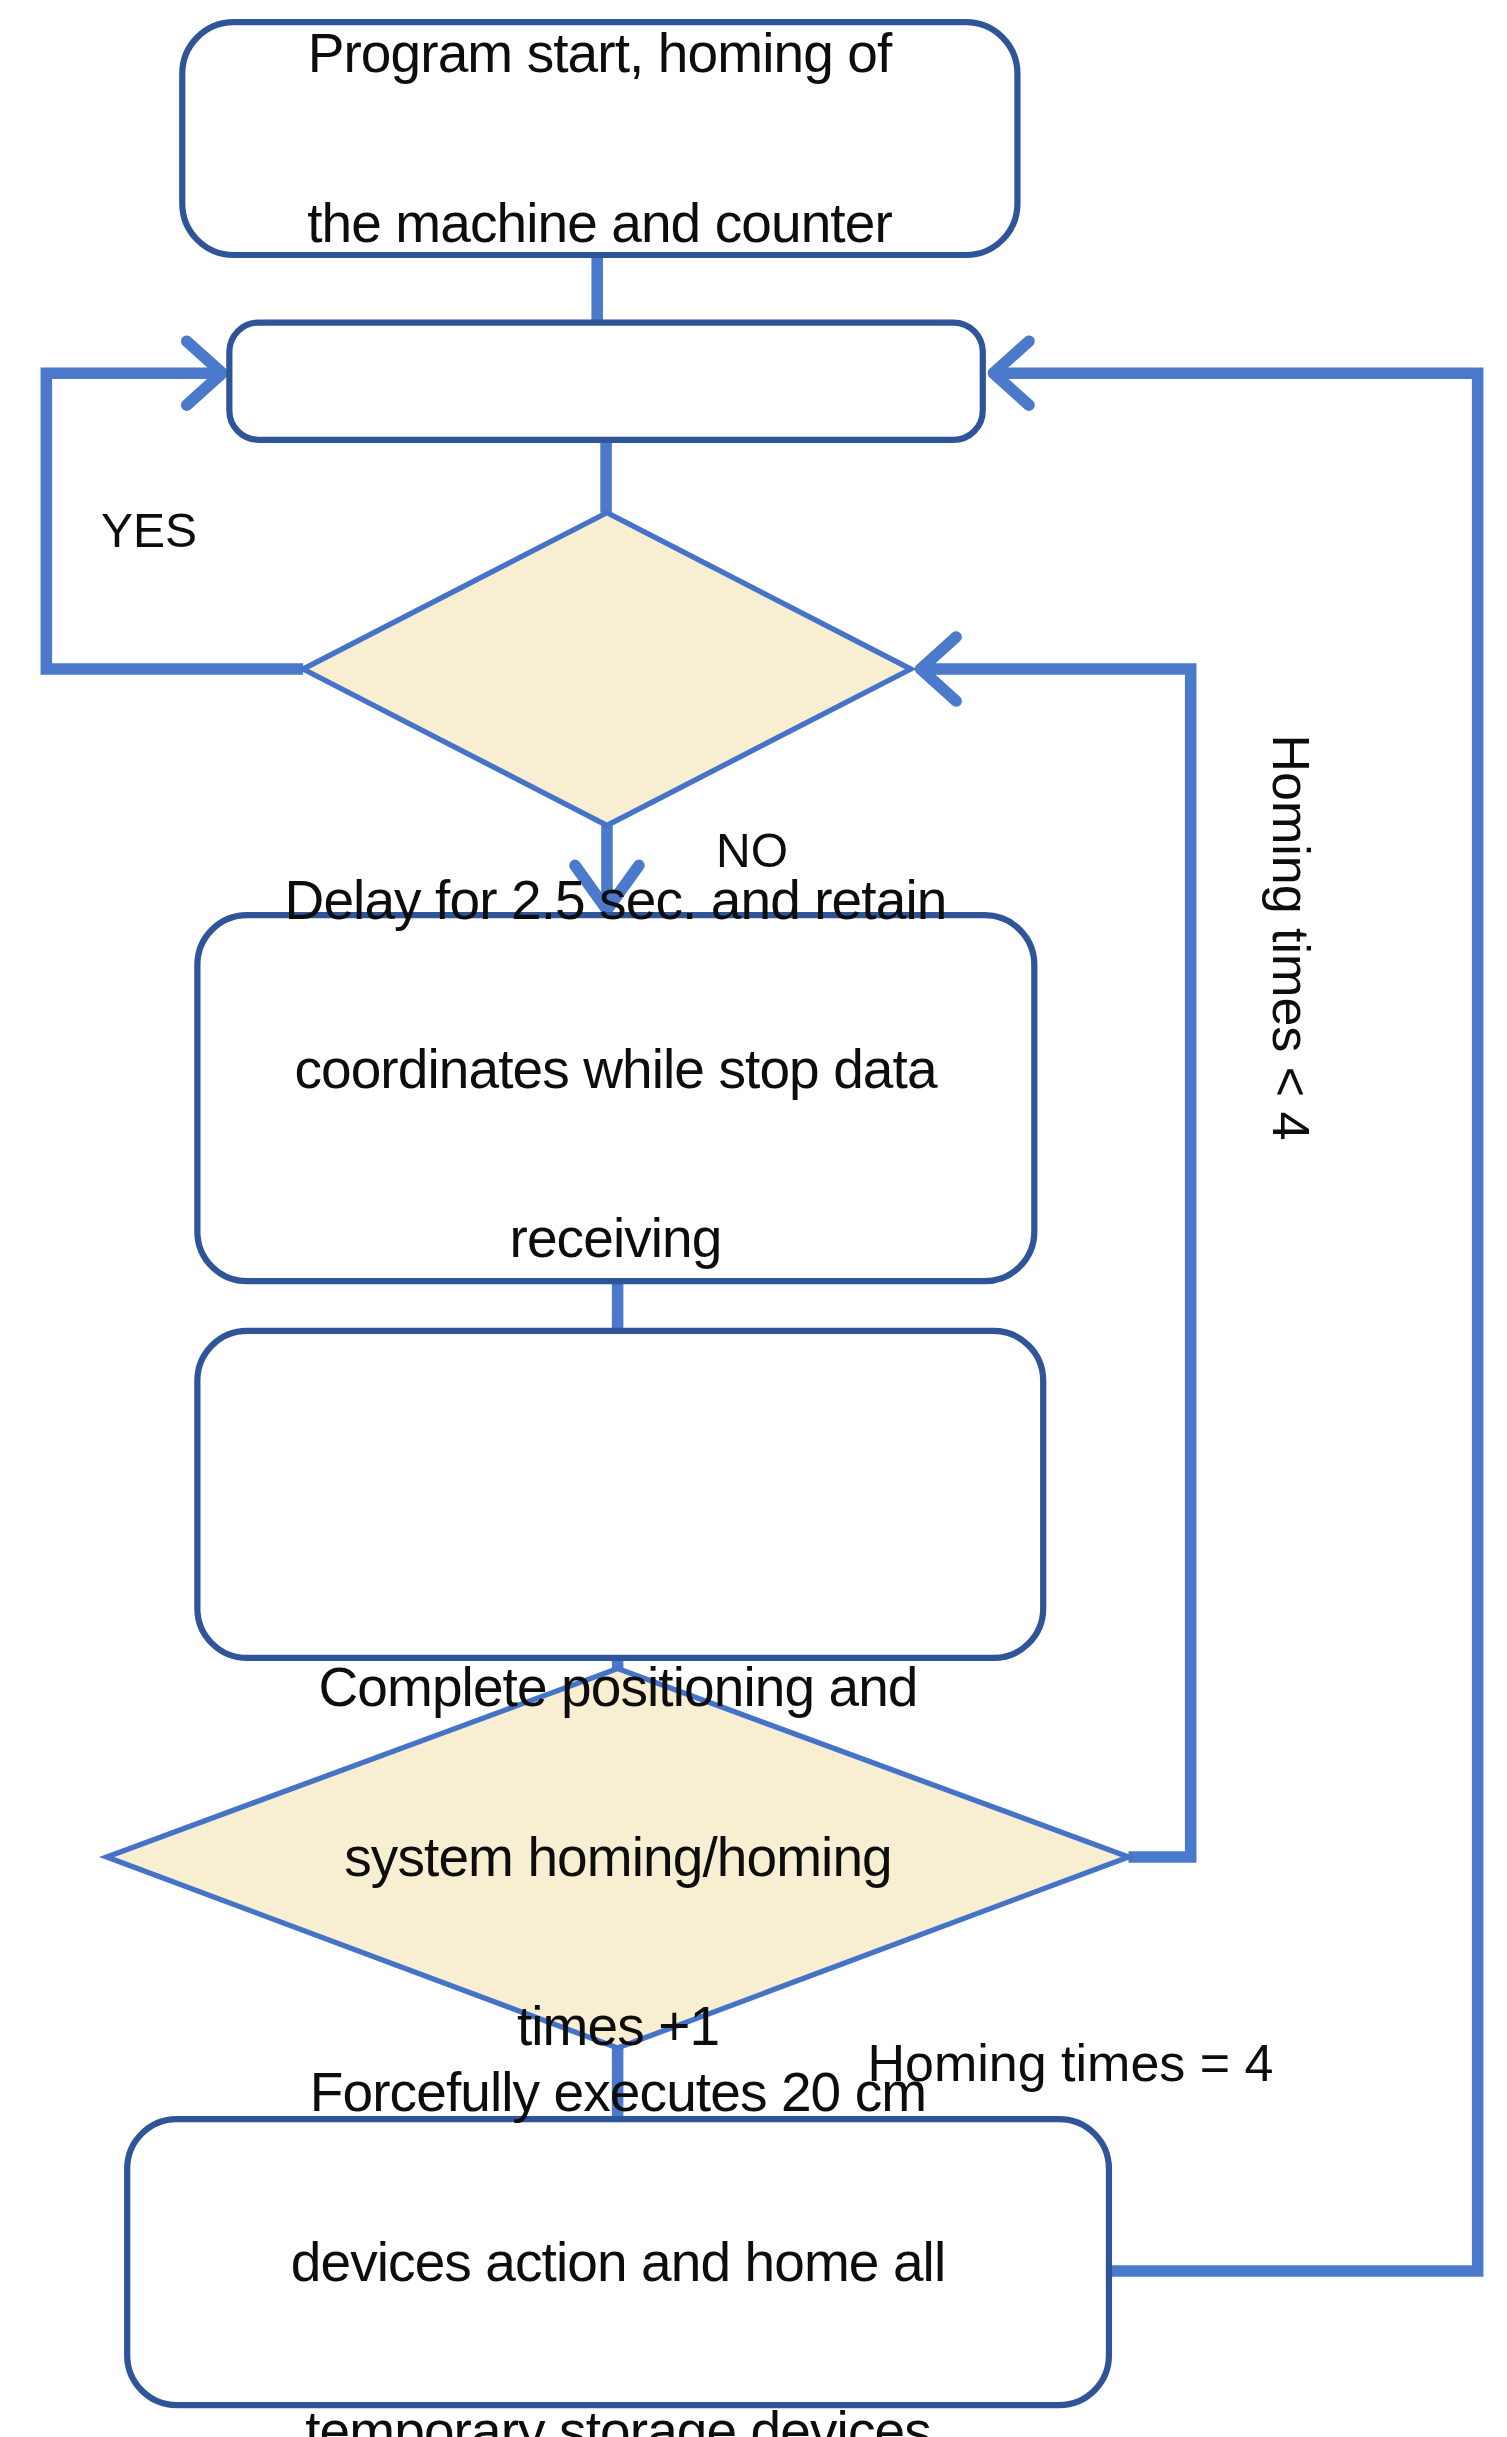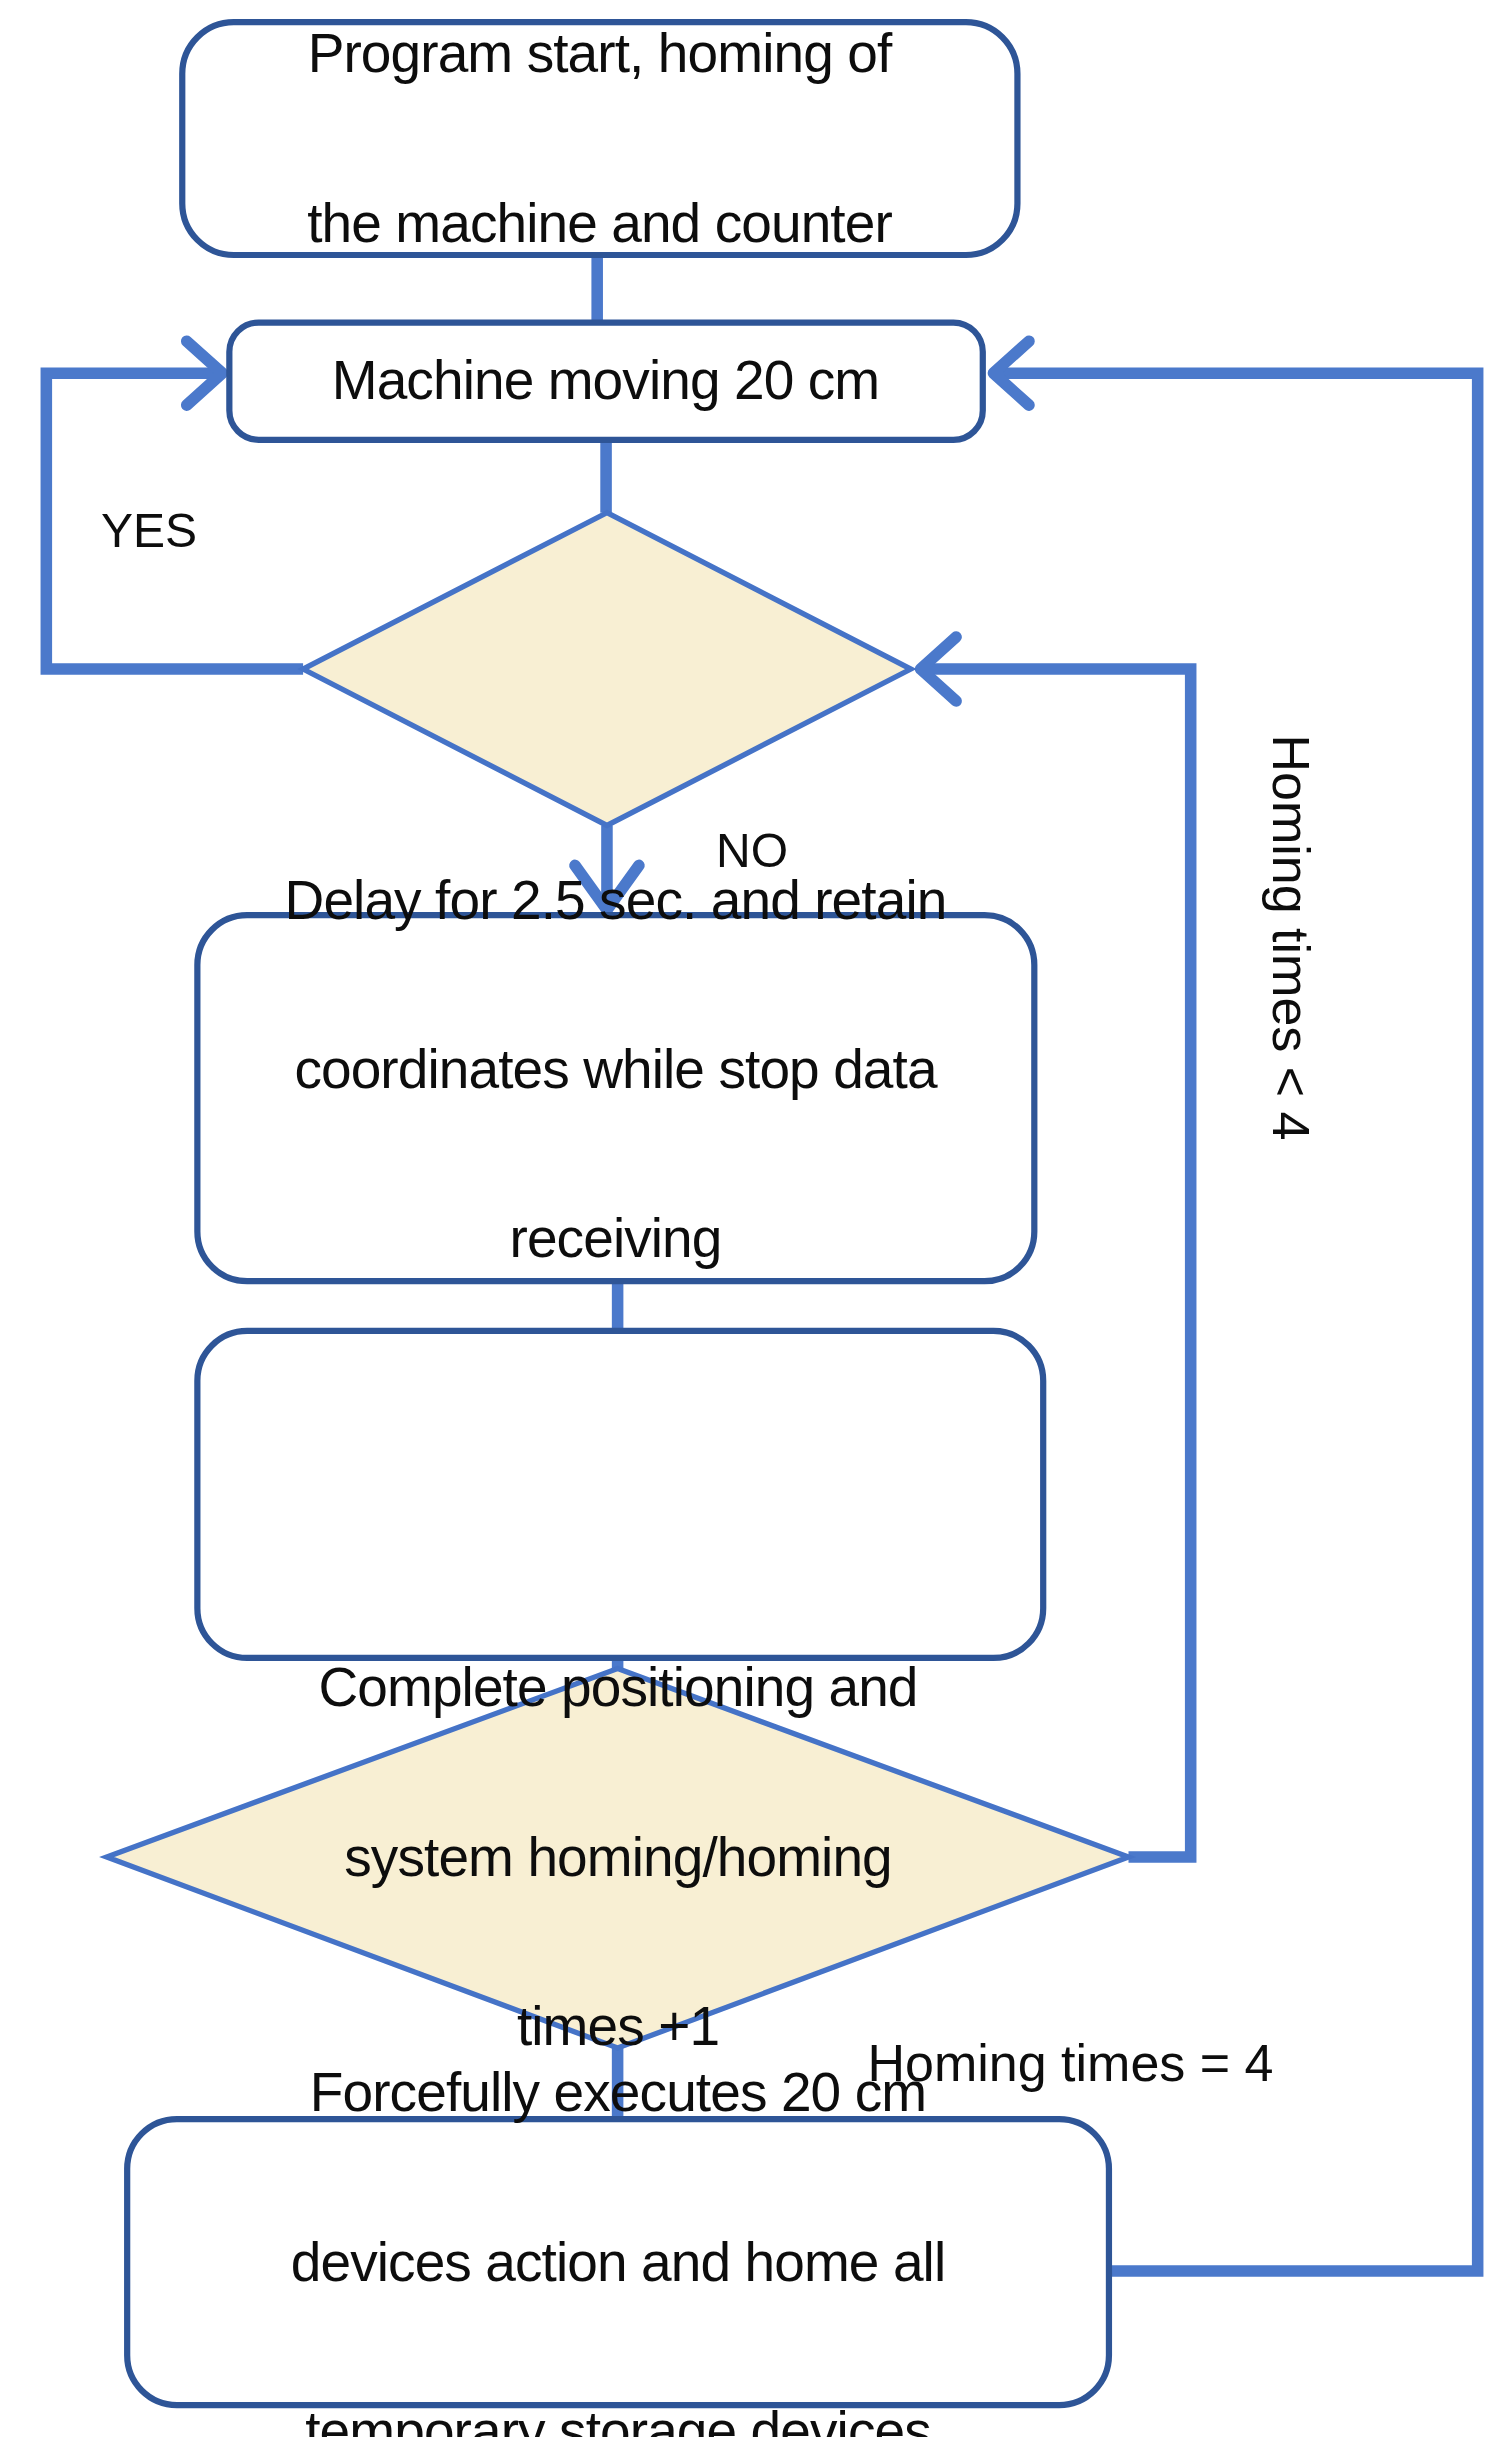--- a/index.html
+++ b/index.html
@@ -83,21 +83,20 @@
     <polygon class="shape-diamond" points="683,577 1025,753 683,929 341,753"></polygon>
     <rect class="shape-rect" x="222" y="1030" width="942" height="412" rx="56"></rect>
     <rect class="shape-rect" x="222" y="1498" width="952" height="368" rx="56"></rect>
     <polygon class="shape-diamond" points="695,1878 1270,2090 695,2305 120,2090"></polygon>
     <rect class="shape-rect" x="143" y="2385" width="1105" height="322" rx="56"></rect>
   </svg>
 
   <div class="label lbl-start"><span><span>Program start, homing of</span><br>
   <span>the machine and counter</span></span></div>
 
-  <div class="label lbl-machine"><span>Machine moving 20 cm</span></div>
 
 
   <div class="label lbl-delay"><span><span>Delay for 2.5 sec. and retain</span><br>
   <span>coordinates while stop data</span><br>
   <span>receiving</span></span></div>
 
 
   <div class="label lbl-d2"><span><span>Complete positioning and</span><br>
   <span>system homing/homing</span><br>
   <span>times +1</span></span></div>

